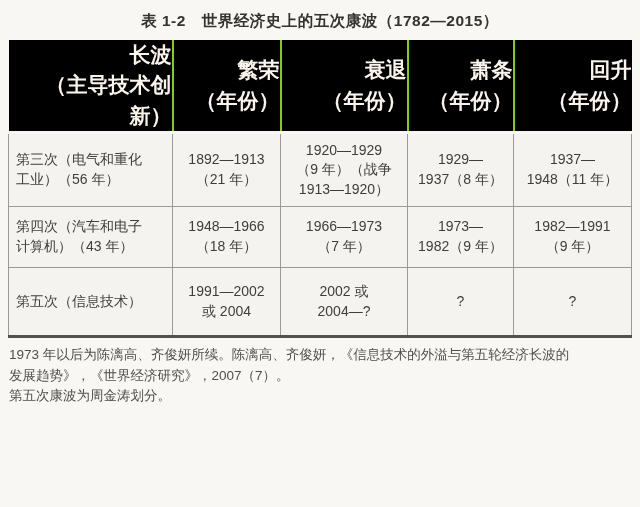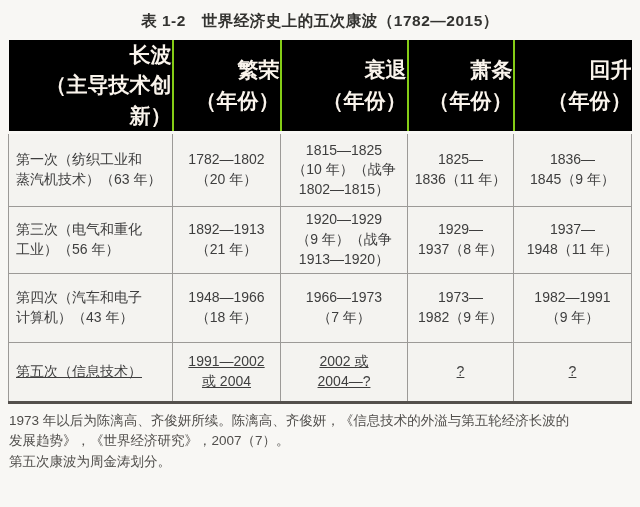--- a/index.html
+++ b/index.html
@@ -103,33 +103,20 @@
         <th>衰退
 （年份）</th>
         <th>萧条
 （年份）</th>
         <th>回升
 （年份）</th>
       </tr>
     </thead>
     <tbody>
       <tr>
-        <td class="wave">第一次（纺织工业和
-蒸汽机技术）（63 年）</td>
-        <td>1782—1802
-（20 年）</td>
-        <td>1815—1825
-（10 年）（战争
-1802—1815）</td>
-        <td>1825—
-1836（11 年）</td>
-        <td>1836—
-1845（9 年）</td>
-      </tr>
-      <tr>
         <td class="wave">第三次（电气和重化
 工业）（56 年）</td>
         <td>1892—1913
 （21 年）</td>
         <td>1920—1929
 （9 年）（战争
 1913—1920）</td>
         <td>1929—
 1937（8 年）</td>
         <td>1937—

